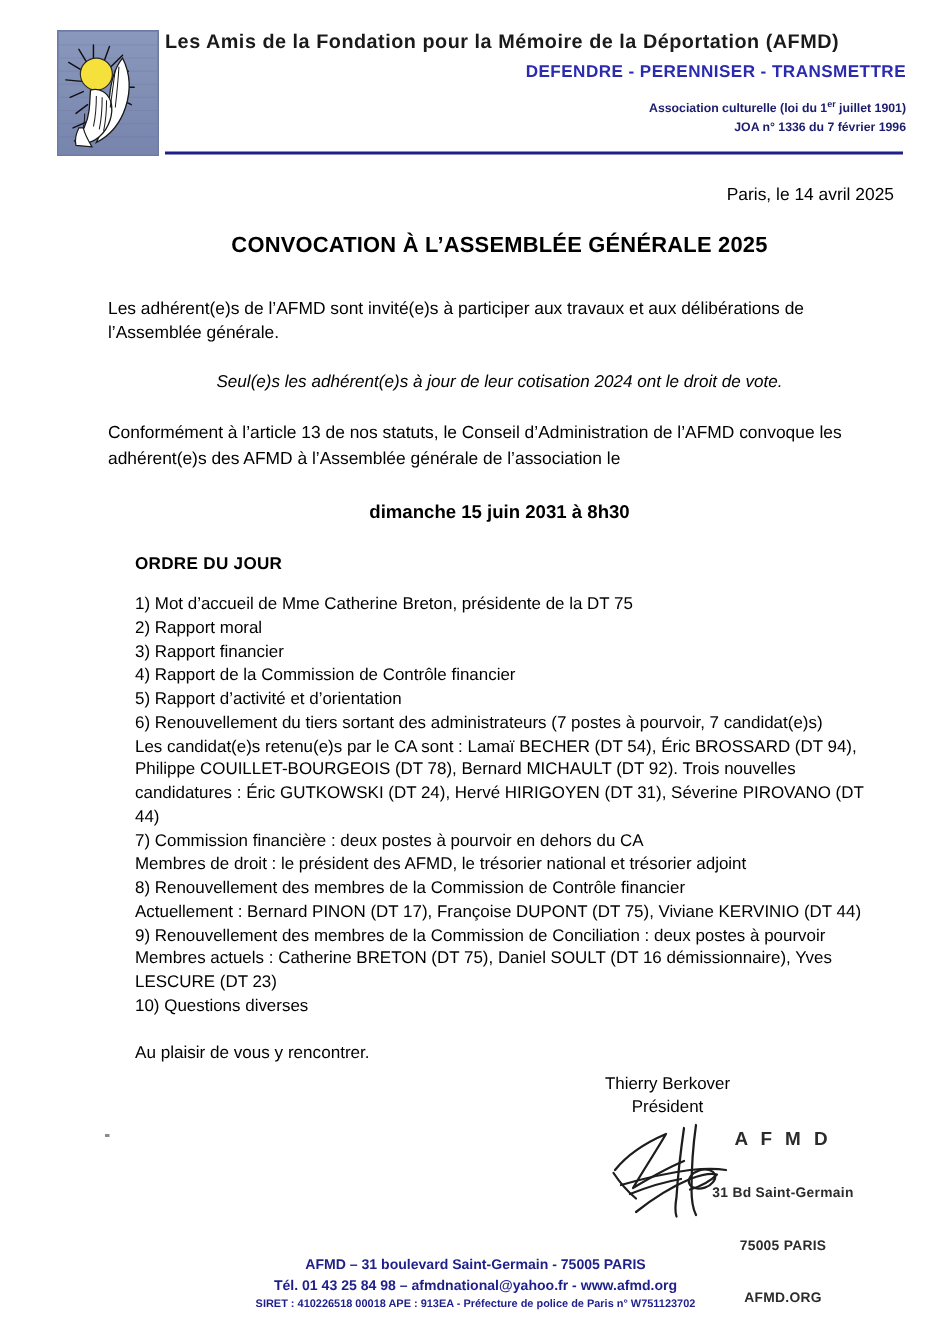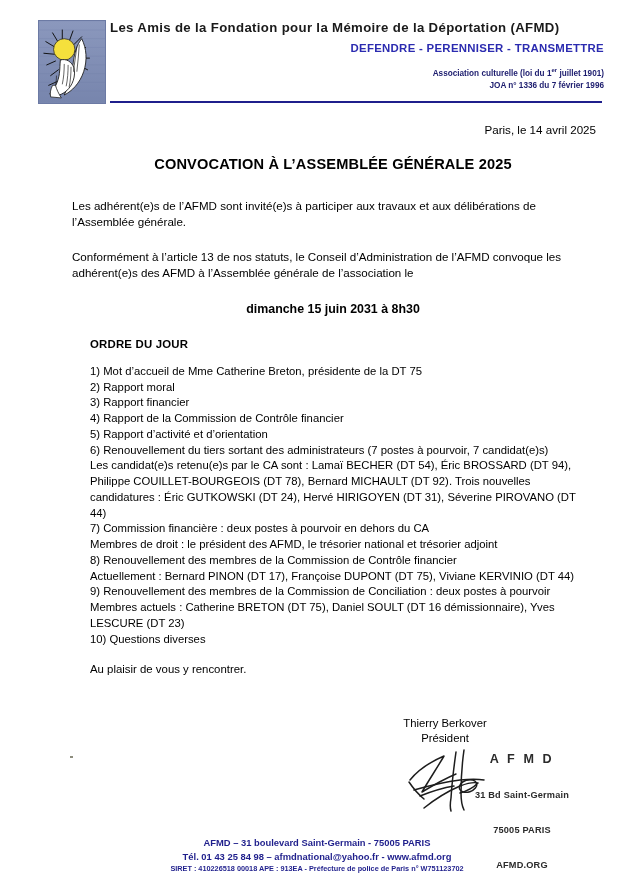--- a/index.html
+++ b/index.html
@@ -320,20 +320,21 @@
   </div>
 
   <div class="content">
 
     <div class="date-line">Paris, le 14 avril 2025</div>
 
     <div class="doc-title">CONVOCATION À L’ASSEMBLÉE GÉNÉRALE 2025</div>
 
     <p class="para para-intro">Les adhérent(e)s de l’AFMD sont invité(e)s à participer aux travaux et aux délibérations de l’Assemblée générale.</p>
 
+    <p class="para para-italic">Seul(e)s les adhérent(e)s à jour de leur cotisation 2024 ont le droit de vote.</p>
 
     <p class="para para-conform">Conformément à l’article 13 de nos statuts, le Conseil d’Administration de l’AFMD convoque les adhérent(e)s des AFMD à l’Assemblée générale de l’association le</p>
 
     <div class="meeting-datetime">dimanche 15 juin 2031 à 8h30</div>
 
 
     <div class="agenda-heading">ORDRE DU JOUR</div>
 
     <ul class="agenda-list">
       <li>1) Mot d’accueil de Mme Catherine Breton, présidente de la DT 75</li>

